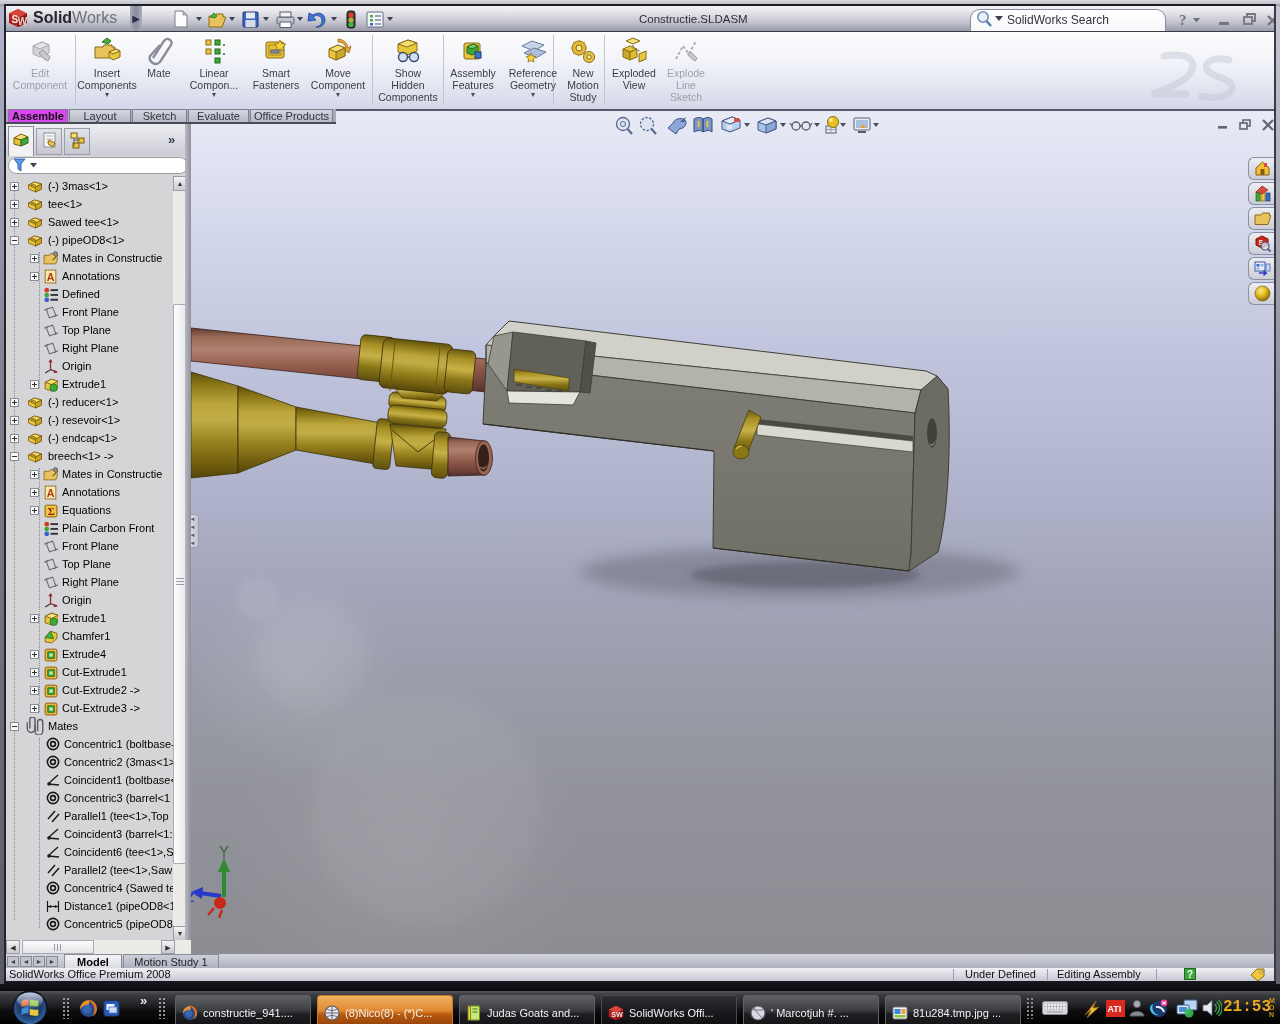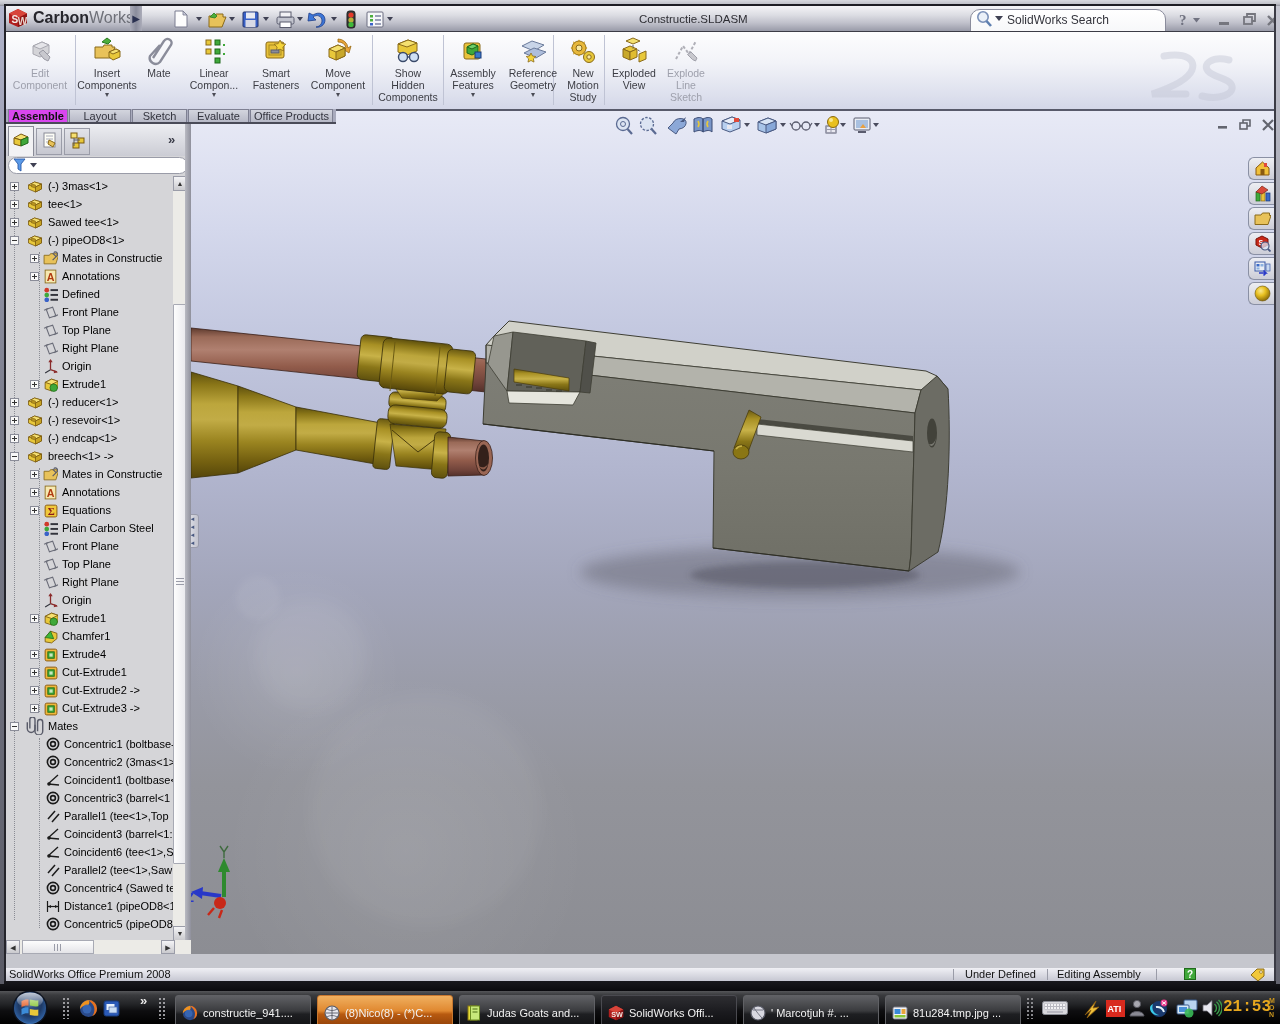--- a/index.html
+++ b/index.html
@@ -68,21 +68,21 @@
   <div id="frame-top" class="abs"></div>
   <div id="frame-line" class="abs"></div>
   <div id="titlebar" class="abs">
     <svg id="swlogo" viewBox="0 0 20 20">
       <polygon points="10,1 19,5.5 19,15 10,19 1,15 1,5.5" fill="#B01E1E"></polygon>
       <polygon points="10,1 19,5.5 10,10 1,5.5" fill="#D8453A"></polygon>
       <polygon points="10,10 19,5.5 19,15 10,19" fill="#8E1414"></polygon>
       <text x="3.6" y="14.5" font-size="10" font-weight="bold" fill="#F3E9E4" font-family="Liberation Sans">S</text>
       <text x="9.8" y="16.8" font-size="10" font-weight="bold" fill="#E8D2CA" font-family="Liberation Sans">W</text>
     </svg>
-    <div id="swname"><b>Carbon</b>Works</div>
+    <div id="swname"><b>Solid</b>Works</div>
     <div id="menuarrow">▶</div>
     <svg class="abs" style="left:165px;top:3px" width="250" height="20" viewBox="0 0 250 20">
 
       <path d="M4,2 h8 l4,4 v12 h-12 z" fill="#FDFDFD" stroke="#7A7C90" stroke-width="1"></path>
       <path d="M12,2 l4,4 h-4 z" fill="#C9CBDA" stroke="#7A7C90" stroke-width="0.8"></path>
       <path d="M25,8 l3,4 l3,-4 z" fill="#3F4153"></path>
 
       <path d="M38,7 h6 l1,-2 h7 v3 h3 l-4,10 h-13 z" fill="#E8C25A" stroke="#8A6A1A" stroke-width="1"></path>
       <path d="M39,8 l4,-4 l3,3 l-2,2 z" fill="#4CAE3C" stroke="#2A7A20" stroke-width="0.8"></path>
       <path d="M58,8 l3,4 l3,-4 z" fill="#3F4153"></path>
@@ -813,21 +813,21 @@
             <use href="#equ"></use>
           </svg>
           <span class="t">Equations</span>
         </div>
       <div class="row" style="top:343px;left:0px">
           <span style="width:24px"></span>
           <span style="width:13px"></span>
           <svg width="15" height="15" viewBox="0 0 14 14">
             <use href="#mat"></use>
           </svg>
-          <span class="t">Plain Carbon Steel</span>
+          <span class="t">Plain Carbon Front</span>
         </div>
       <div class="row" style="top:361px;left:0px">
           <span style="width:24px"></span>
           <span style="width:13px"></span>
           <svg width="15" height="15" viewBox="0 0 14 14">
             <use href="#plane"></use>
           </svg>
           <span class="t">Front Plane</span>
         </div>
       <div class="row" style="top:379px;left:0px">
@@ -1012,20 +1012,30 @@
       <div style="position:absolute;left:3px;top:402px;width:8px;height:1px;background:#9A9CA8;box-shadow:0 3px #9A9CA8,0 6px #9A9CA8"></div>
       <div style="position:absolute;left:0;top:750px;width:14px;height:15px;background:linear-gradient(180deg,#F4F4F6,#CACACE);border:1px solid #9A9CA8;font-size:7px;text-align:center;line-height:14px;color:#333">▼</div>
     </div>
   </div>
   <div id="splitter" class="abs"></div>
   <div id="hsb" class="abs">
     <div style="position:absolute;left:0;top:0;width:14px;height:14px;background:linear-gradient(180deg,#F4F4F6,#CACACE);border:1px solid #9A9CA8;font-size:7px;text-align:center;line-height:13px;color:#333">◀</div>
     <div style="position:absolute;left:16px;top:0;width:72px;height:14px;background:linear-gradient(180deg,#FDFDFD,#E4E4E8);border:1px solid #A8AAB4"></div>
     <div style="position:absolute;left:48px;top:4px;width:1px;height:7px;background:#9A9CA8;box-shadow:3px 0 #9A9CA8,6px 0 #9A9CA8"></div>
     <div style="position:absolute;left:155px;top:0;width:14px;height:14px;background:linear-gradient(180deg,#F4F4F6,#CACACE);border:1px solid #9A9CA8;font-size:7px;text-align:center;line-height:13px;color:#333">▶</div>
+  </div>
+  <div id="mditabs" class="abs">
+    <div style="position:absolute;left:0;top:1px;width:58px;height:13px;background:linear-gradient(180deg,#D8D9E0,#B8BAC6)">
+      <div style="position:absolute;left:1px;top:1px;width:12px;height:11px;background:#C2C3CC;border:1px solid #8A8C98;color:#444;font-size:7px;text-align:center;line-height:10px">◄</div>
+      <div style="position:absolute;left:14px;top:1px;width:12px;height:11px;background:#C2C3CC;border:1px solid #8A8C98;color:#444;font-size:7px;text-align:center;line-height:10px">◄</div>
+      <div style="position:absolute;left:27px;top:1px;width:12px;height:11px;background:#C2C3CC;border:1px solid #8A8C98;color:#444;font-size:7px;text-align:center;line-height:10px">►</div>
+      <div style="position:absolute;left:40px;top:1px;width:12px;height:11px;background:#C2C3CC;border:1px solid #8A8C98;color:#444;font-size:7px;text-align:center;line-height:10px">►</div>
+    </div>
+    <div style="position:absolute;left:58px;top:0;width:58px;height:14px;background:linear-gradient(180deg,#F4F4F8,#DCDDE4);border:1px solid #8A8C98;border-bottom:none;font-size:11px;font-weight:bold;color:#000;text-align:center;line-height:14px">Model</div>
+    <div style="position:absolute;left:117px;top:0;width:96px;height:14px;background:linear-gradient(180deg,#CDCfD8,#AFB1BE);border:1px solid #8A8C98;border-bottom:none;font-size:11px;color:#22232B;text-align:center;line-height:14px">Motion Study 1</div>
   </div>
   <div id="statusbar" class="abs">
     <div style="position:absolute;left:3px;top:0px">SolidWorks Office Premium 2008</div>
     <div style="position:absolute;left:959px;top:0px">Under Defined</div>
     <div style="position:absolute;left:947px;top:1px;width:1px;height:11px;background:#9A9CA8"></div>
     <div style="position:absolute;left:1051px;top:0px">Editing Assembly</div>
     <div style="position:absolute;left:1041px;top:1px;width:1px;height:11px;background:#9A9CA8"></div>
     <div style="position:absolute;left:1150px;top:1px;width:1px;height:11px;background:#9A9CA8"></div>
     <div style="position:absolute;left:1178px;top:0px;width:12px;height:12px;background:#3FA83A;border:1px solid #1F6A1A;color:#fff;font-size:10px;font-weight:bold;text-align:center;line-height:12px">?</div>
     <svg style="position:absolute;left:1243px;top:0" width="18" height="13" viewBox="0 0 18 13">

